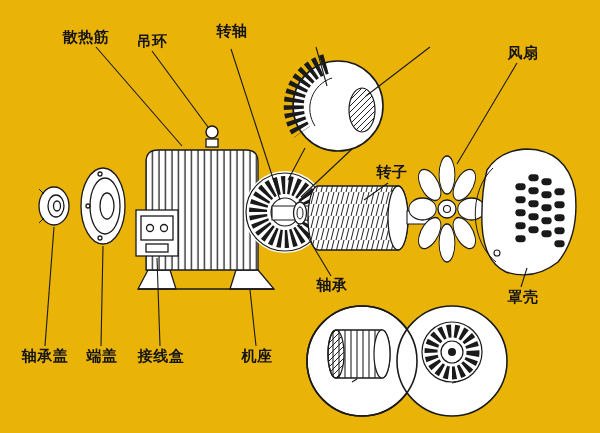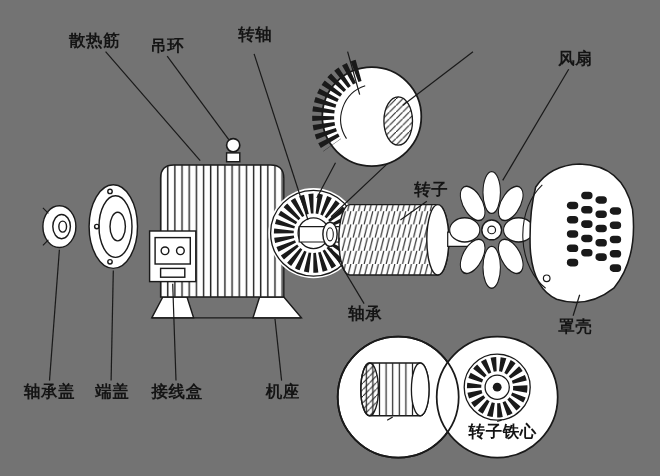--- a/index.html
+++ b/index.html
@@ -1,16 +1,16 @@
 <!DOCTYPE html>
 <html><head>
 <meta charset="utf-8">
 <style>
   html,body{margin:0;padding:0;background:#ffffff;}
-  .stage{position:relative;width:600px;height:433px;background:#737373;overflow:hidden;
+  .stage{position:relative;width:600px;height:433px;background:#eab308;overflow:hidden;
          font-family:"Liberation Sans","DejaVu Sans",sans-serif;}
   .stage svg{position:absolute;left:0;top:0;}
   .lbl{position:absolute;transform:translateX(-50%);font-size:15px;font-weight:600;
        color:#141414;white-space:nowrap;letter-spacing:.5px;}
 </style>
 </head>
 <body>
 
 <div class="stage">
 
@@ -160,14 +160,13 @@
   <div class="lbl" style="left:152px;top:32px">吊环</div>
   <div class="lbl" style="left:232px;top:22px">转轴</div>
   <div class="lbl" style="left:523px;top:44px">风扇</div>
   <div class="lbl" style="left:392px;top:163px">转子</div>
   <div class="lbl" style="left:332px;top:276px">轴承</div>
   <div class="lbl" style="left:523px;top:288px">罩壳</div>
   <div class="lbl" style="left:45px;top:347px">轴承盖</div>
   <div class="lbl" style="left:102px;top:347px">端盖</div>
   <div class="lbl" style="left:161px;top:347px">接线盒</div>
   <div class="lbl" style="left:257px;top:347px">机座</div>
-  <div class="lbl" style="left:457px;top:383px">转子铁心</div>
 </div>
 
 </body></html>

